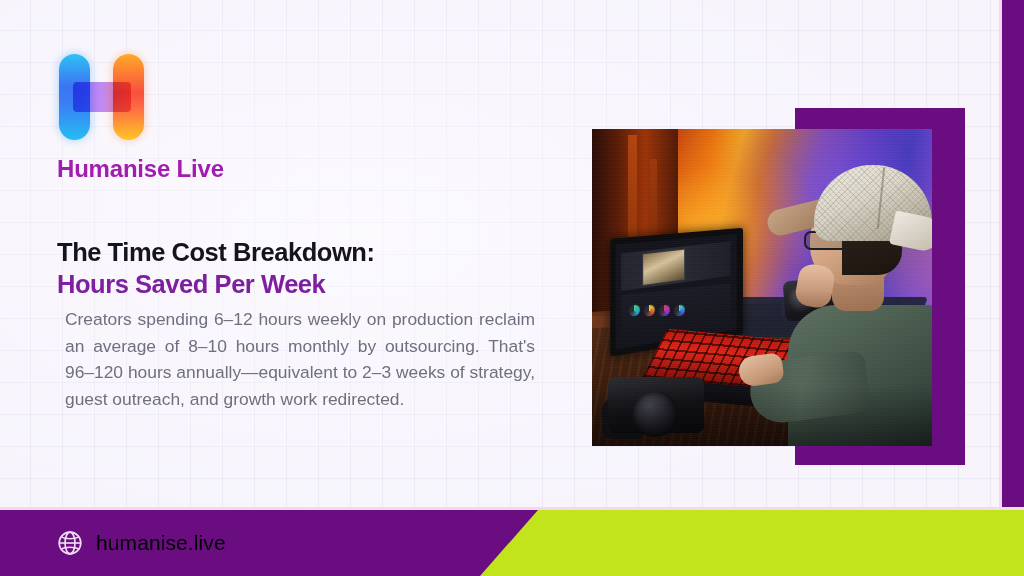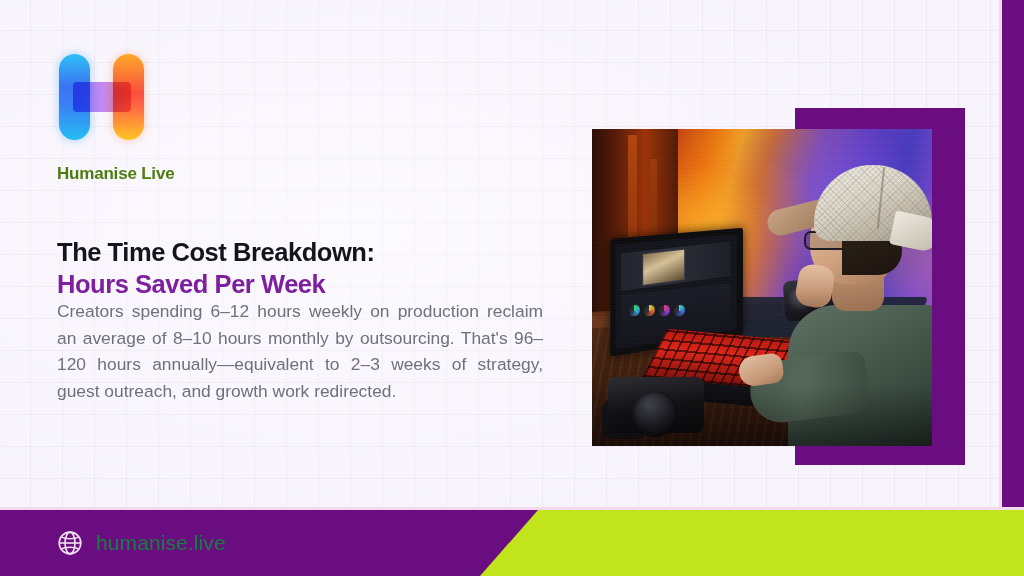--- a/index.html
+++ b/index.html
@@ -90,25 +90,25 @@
     left: 16px;
     top: 32px;
     width: 58px;
     height: 30px;
     border-radius: 4px;
     background: linear-gradient(90deg, rgba(120,90,235,0.85) 0%, rgba(178,110,240,0.88) 50%, rgba(235,95,110,0.80) 100%);
     mix-blend-mode: multiply;
     opacity: 0.92;
   }
   .logo-word {
-    margin-top: 20px;
-    font-size: 17px;
+    margin-top: 11px;
+    font-size: 24px;
     font-weight: bold;
     letter-spacing: -0.2px;
-    color: #4d7c0f;
+    color: #a21caf;
   }
 
   
   .headline {
     position: absolute;
     left: 57px;
     top: 236px;
     width: 495px;
   }
   .headline h1 {
@@ -129,21 +129,21 @@
     position: absolute;
     left: 57px;
     top: 298px;
     width: 486px;
     font-size: 17.4px;
     line-height: 26.6px;
     color: #6f6f7d;
     text-align: justify;
     text-justify: inter-word;
   }
-  .body-copy p { margin: 0; }
+  .body-copy p { margin: 8px; }
 
   
   .photo-accent {
     position: absolute;
     left: 795px;
     top: 108px;
     width: 170px;
     height: 357px;
     background: #6a0d80;
   }
@@ -432,21 +432,21 @@
     align-items: center;
     gap: 13px;
   }
   .globe-icon {
     width: 26px;
     height: 26px;
     display: block;
   }
   .footer-url {
     font-size: 21px;
-    color: #15803d;
+    color: #000000;
     letter-spacing: 0.1px;
   }
 </style>
 </head>
 <body>
 
 <div class="slide">
 
   <div class="bg-grid"></div>
   <div class="bg-vignette"></div>

